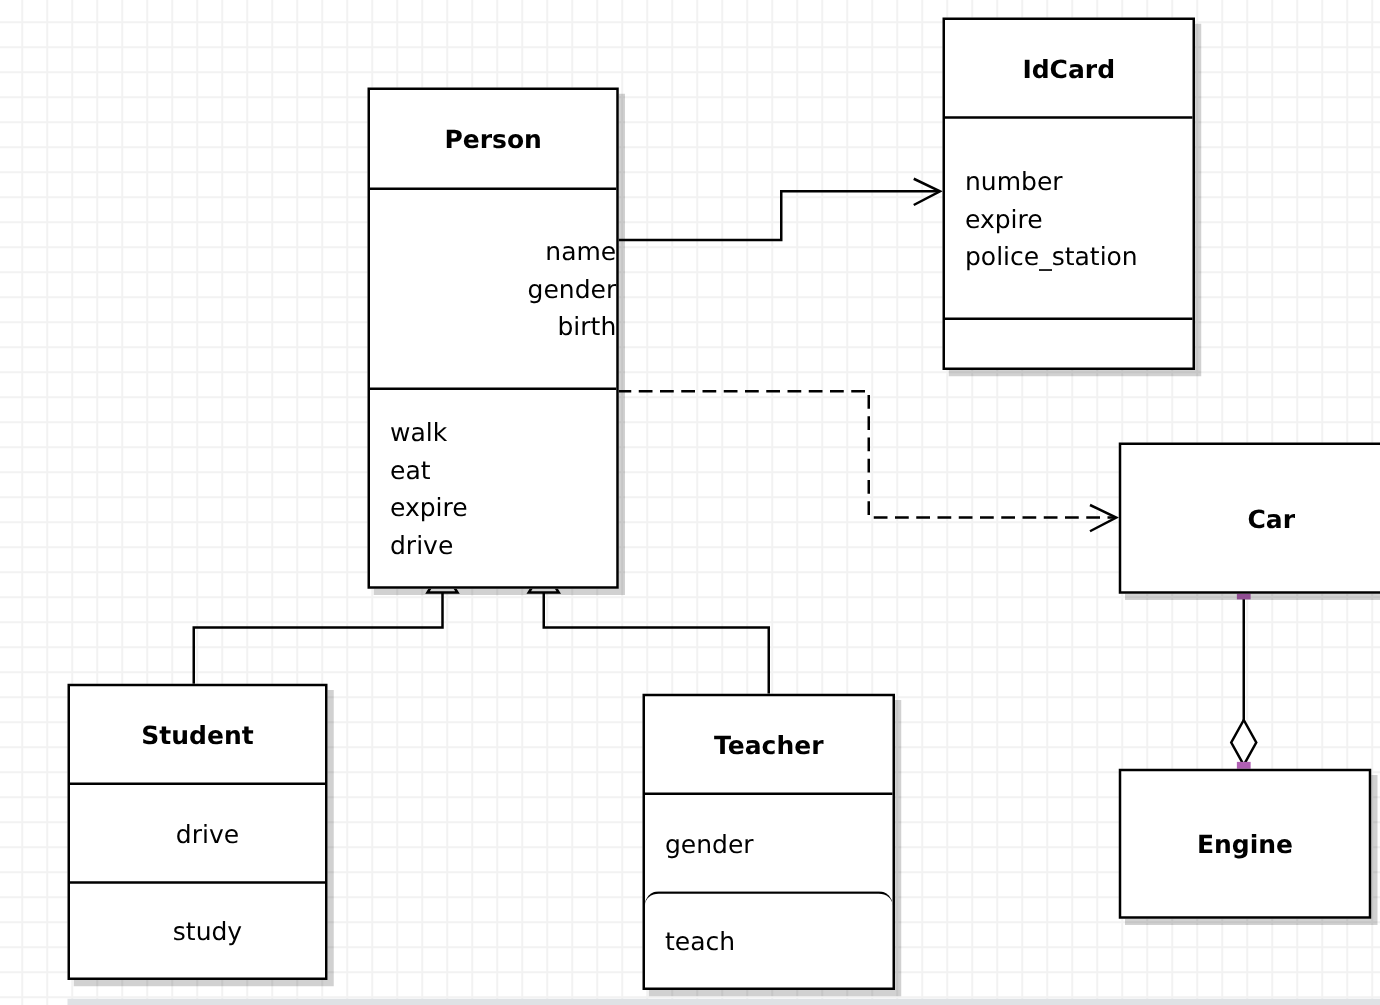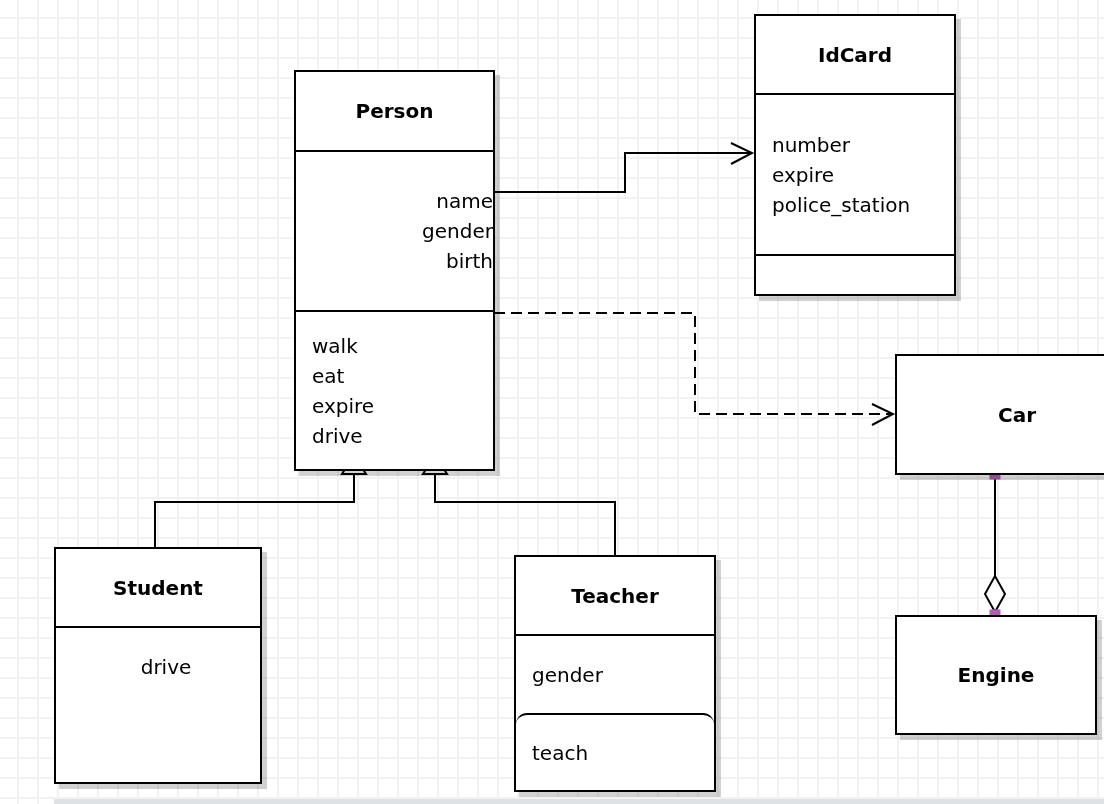--- a/index.html
+++ b/index.html
@@ -129,20 +129,23 @@
 
   <div class="uml-class" style="left:895px; top:615px; width:202px; height:120px;">
     <div class="uml-title" style="flex:1;">Engine</div>
   </div>
 
   <div class="uml-class" style="left:54px; top:547px; width:208px; height:237px;text-align:center;">
     <div class="uml-title" style="flex:0 0 77px;">Student</div>
     <div class="uml-comp" style="flex:0 0 79px;">
       <div class="uml-line">drive</div>
     </div>
+    <div class="uml-comp" style="flex:1;">
+      <div class="uml-line">study</div>
+    </div>
   </div>
 
   <div class="uml-class" style="left:514px; top:555px; width:202px; height:237px;">
     <div class="uml-title" style="flex:0 0 77px;">Teacher</div>
     <div class="uml-comp" style="flex:0 0 79px;">
       <div class="uml-line">gender</div>
     </div>
     <div class="uml-comp" style="flex:1;border-radius:11px;">
       <div class="uml-line">teach</div>
     </div>

